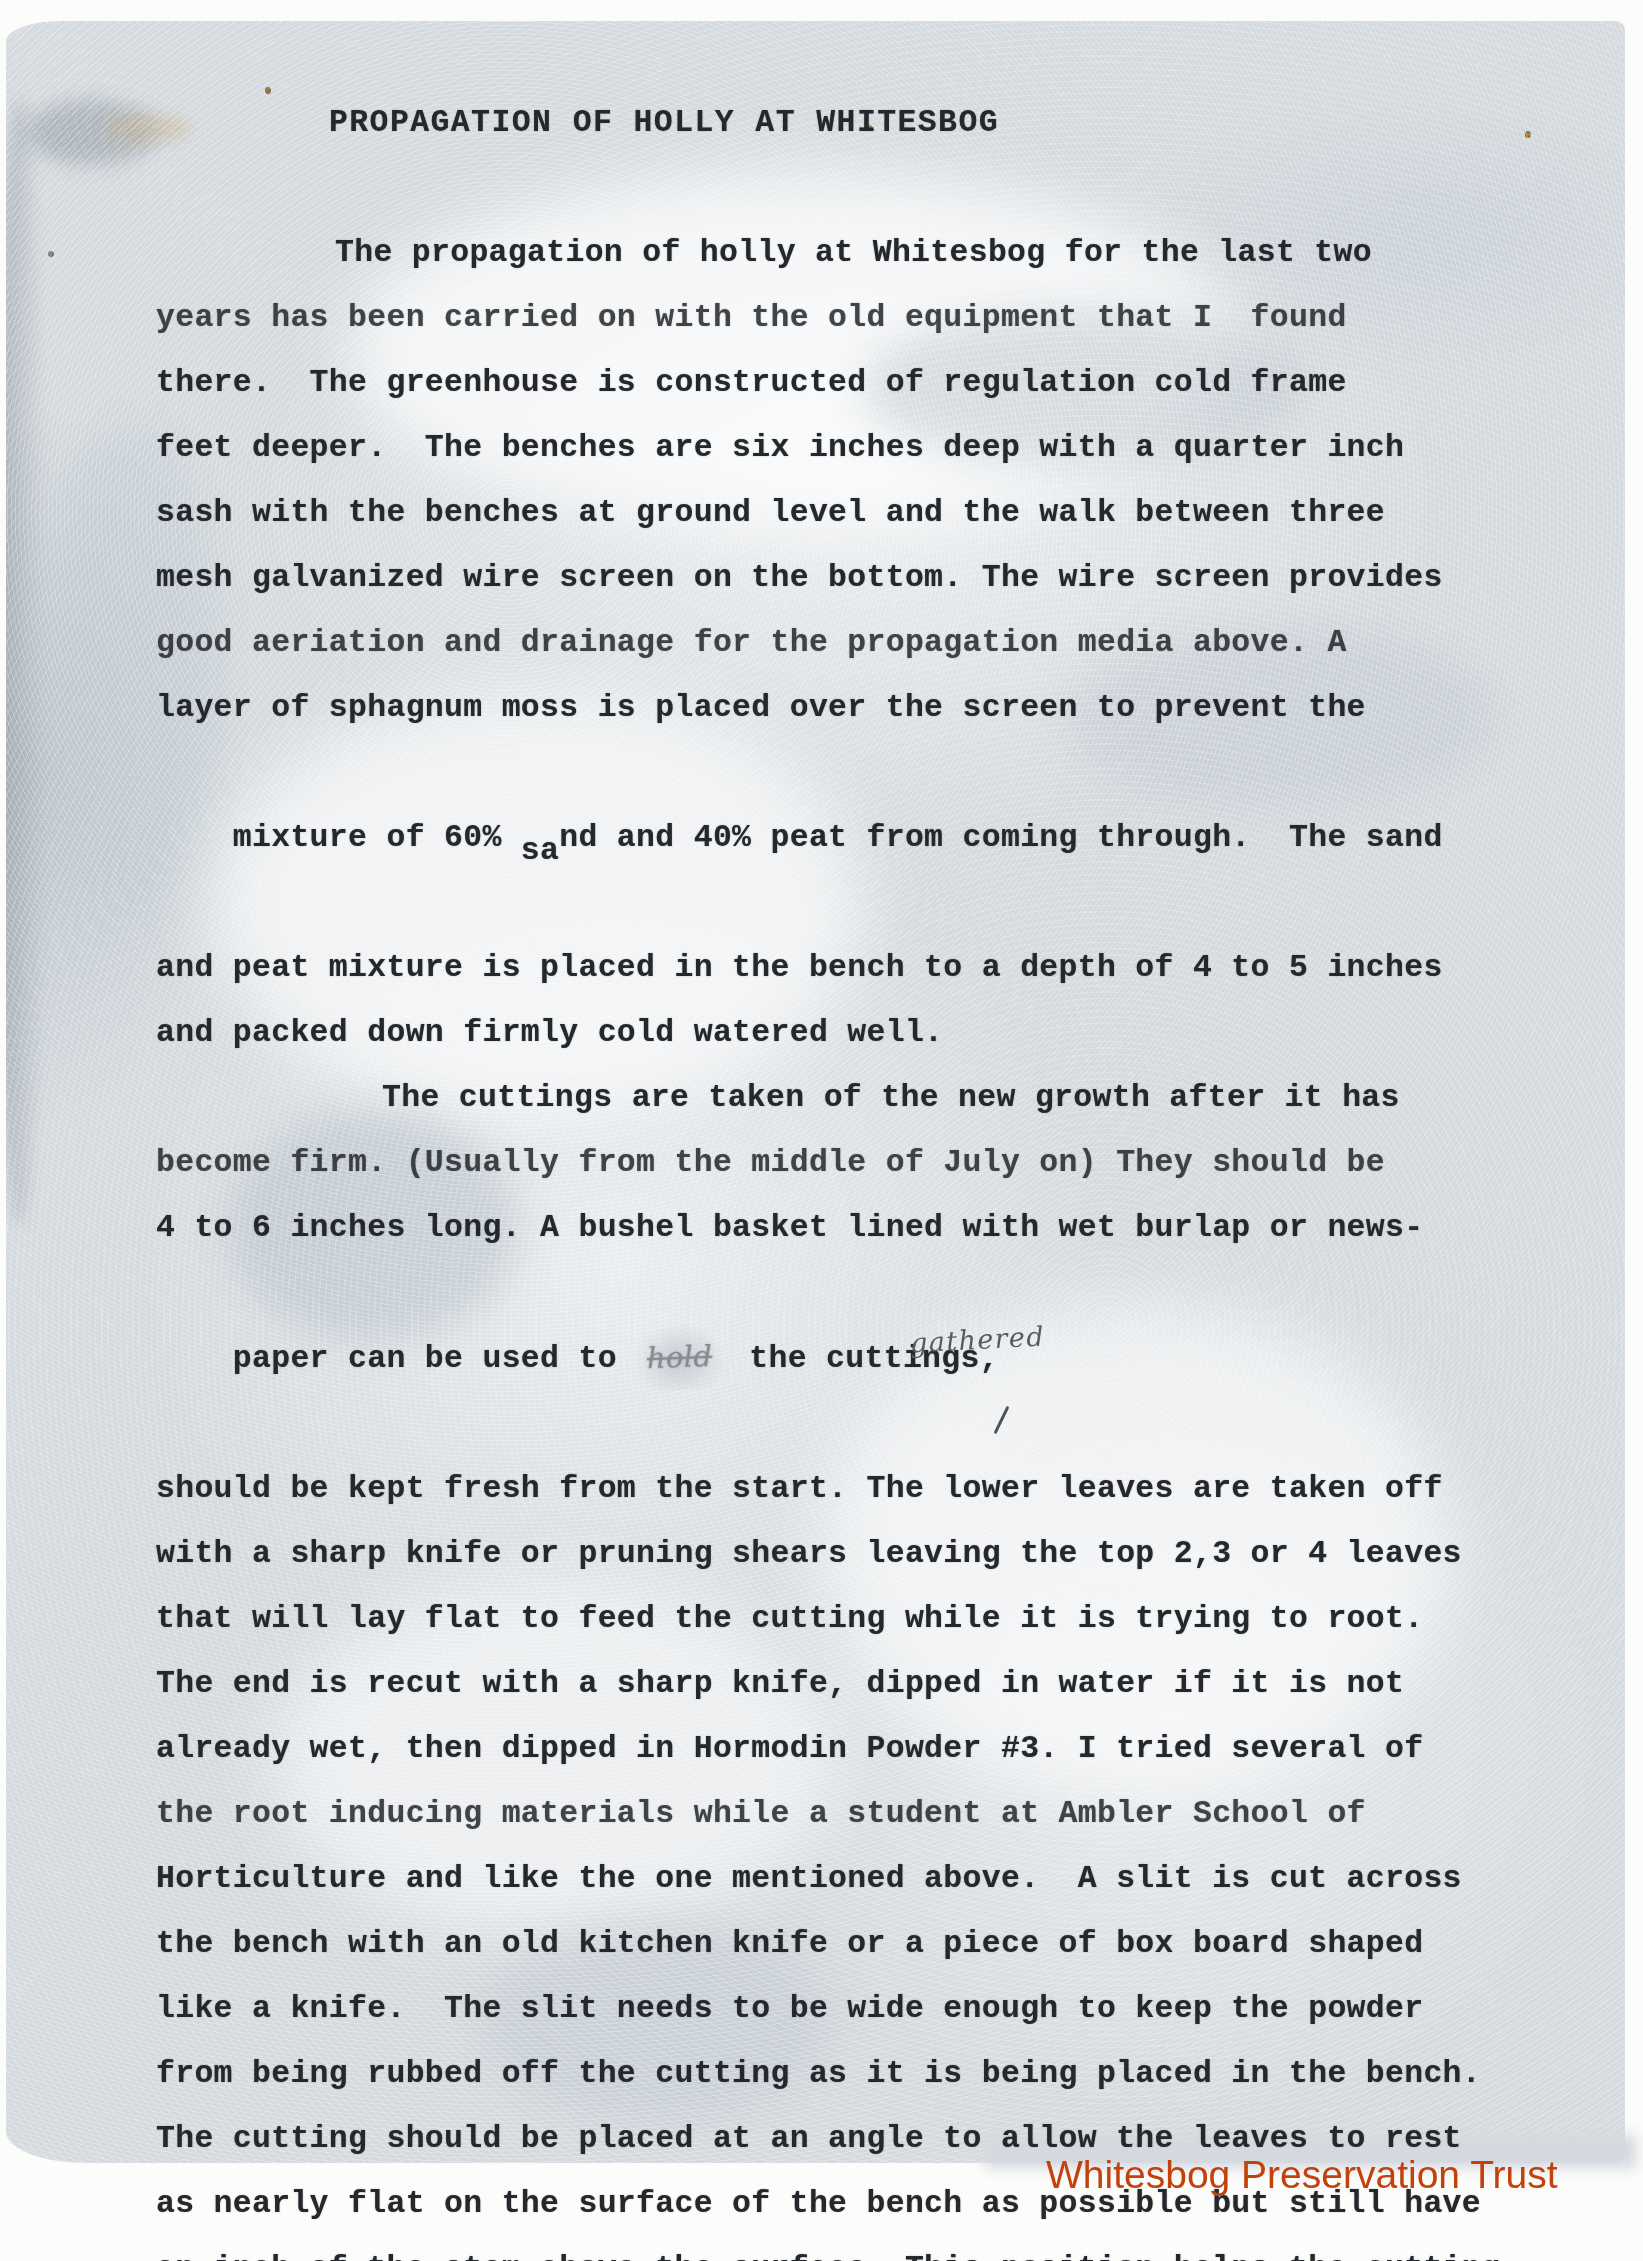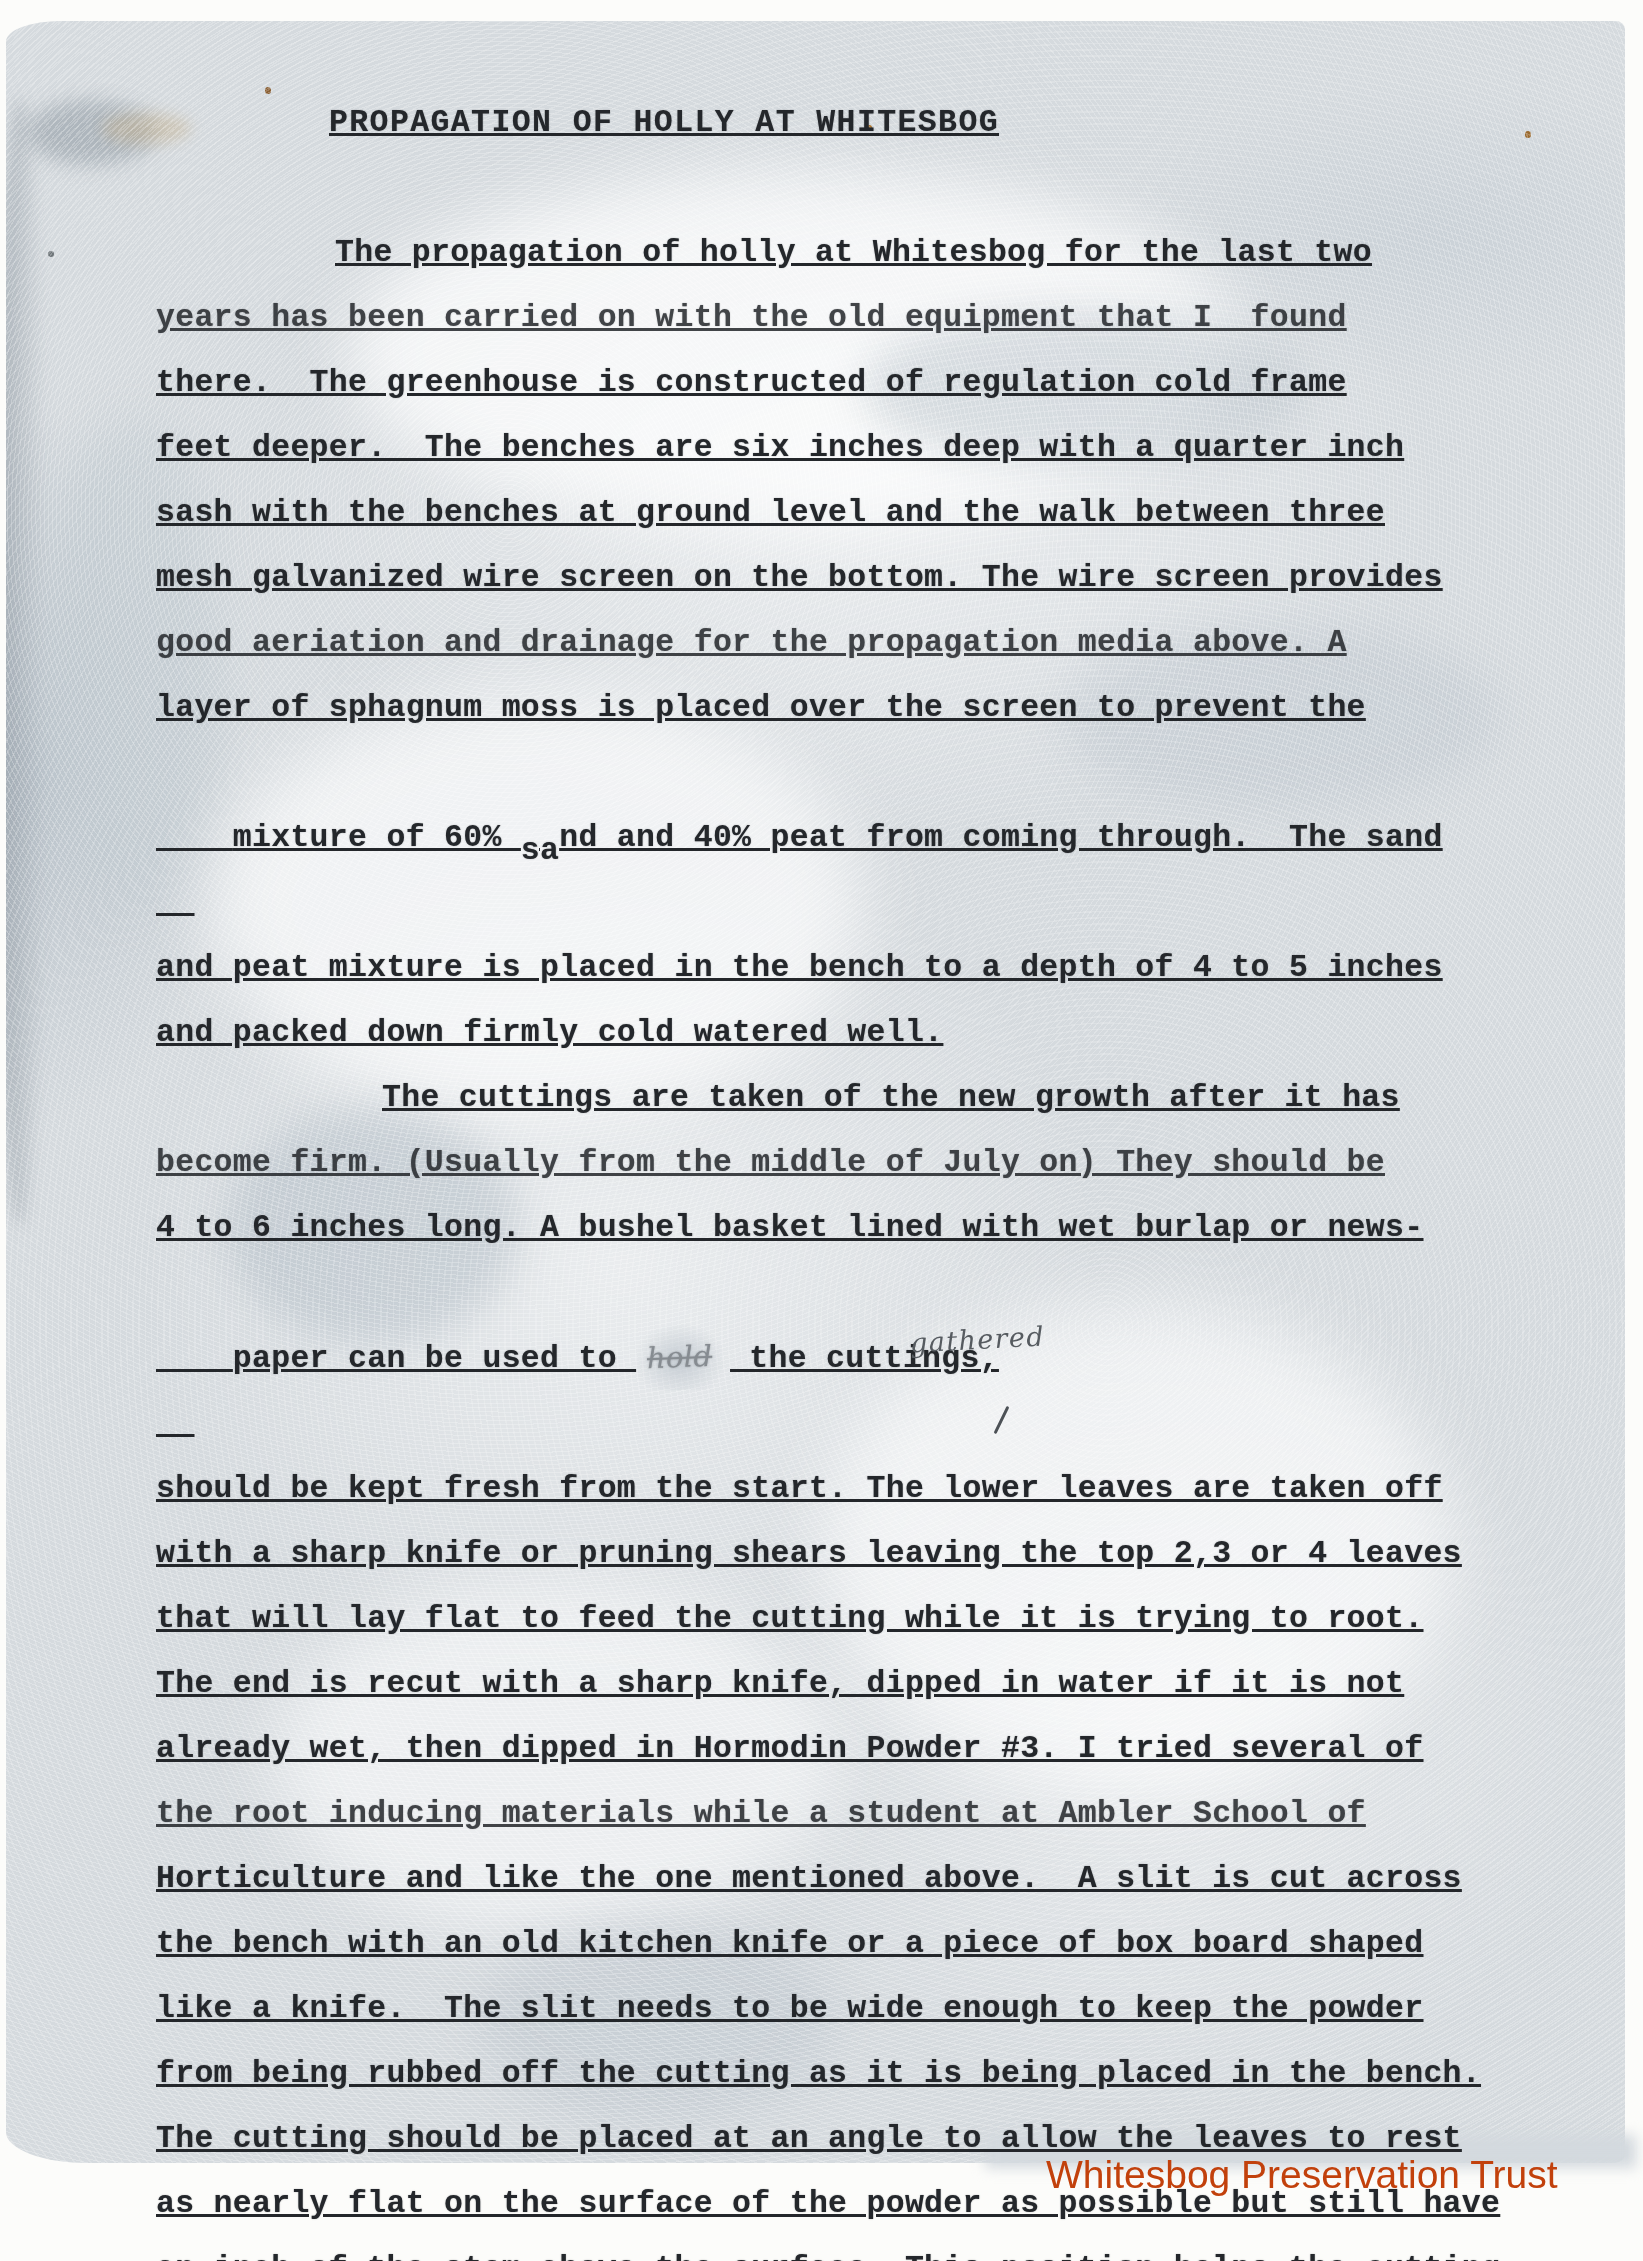--- a/index.html
+++ b/index.html
@@ -29,21 +29,21 @@
   }
   .blob{position:absolute;border-radius:50%;pointer-events:none;}
   .speck{position:absolute;border-radius:50%;pointer-events:none;}
 
   .typed{
     position:absolute;left:156px;top:90px;width:1390px;z-index:3;
     font-family:"Liberation Mono", monospace;font-weight:700;
     font-size:31.5px;line-height:65px;color:#24272b;
     letter-spacing:0.3px;text-shadow:0 0 1.4px rgba(36,40,45,.42);
   }
-  .ln{white-space:pre;text-decoration:underline;}
+  .ln{white-space:pre;}
   .title{padding-left:173px;letter-spacing:1.4px;}
   .spacer{height:65px;}
   .in1{text-indent:179px;}
   .in2{text-indent:226px;}
   .soft{opacity:.86;}
   .drop{position:relative;top:13px;}
   .struck{
     display:inline-block;position:relative;
     font-family:"DejaVu Serif", serif;font-style:italic;font-weight:400;
     font-size:29px;color:#6f757b;text-decoration:line-through;
@@ -123,19 +123,19 @@
   <div class="ln">with a sharp knife or pruning shears leaving the top 2,3 or 4 leaves</div>
   <div class="ln">that will lay flat to feed the cutting while it is trying to root.</div>
   <div class="ln">The end is recut with a sharp knife, dipped in water if it is not</div>
   <div class="ln">already wet, then dipped in Hormodin Powder #3. I tried several of</div>
   <div class="ln soft">the root inducing materials while a student at Ambler School of</div>
   <div class="ln">Horticulture and like the one mentioned above.  A slit is cut across</div>
   <div class="ln">the bench with an old kitchen knife or a piece of box board shaped</div>
   <div class="ln">like a knife.  The slit needs to be wide enough to keep the powder</div>
   <div class="ln">from being rubbed off the cutting as it is being placed in the bench.</div>
   <div class="ln">The cutting should be placed at an angle to allow the leaves to rest</div>
-  <div class="ln">as nearly flat on the surface of the powder as possible but still have</div>
+  <div class="ln">as nearly flat on the surface of the bench as possible but still have</div>
   <div class="ln">an inch of the stem above the surface. This position helps the cutting</div>
 
 </div>
 
 <div class="watermark">Whitesbog Preservation Trust</div>
 
 
 </body></html>

